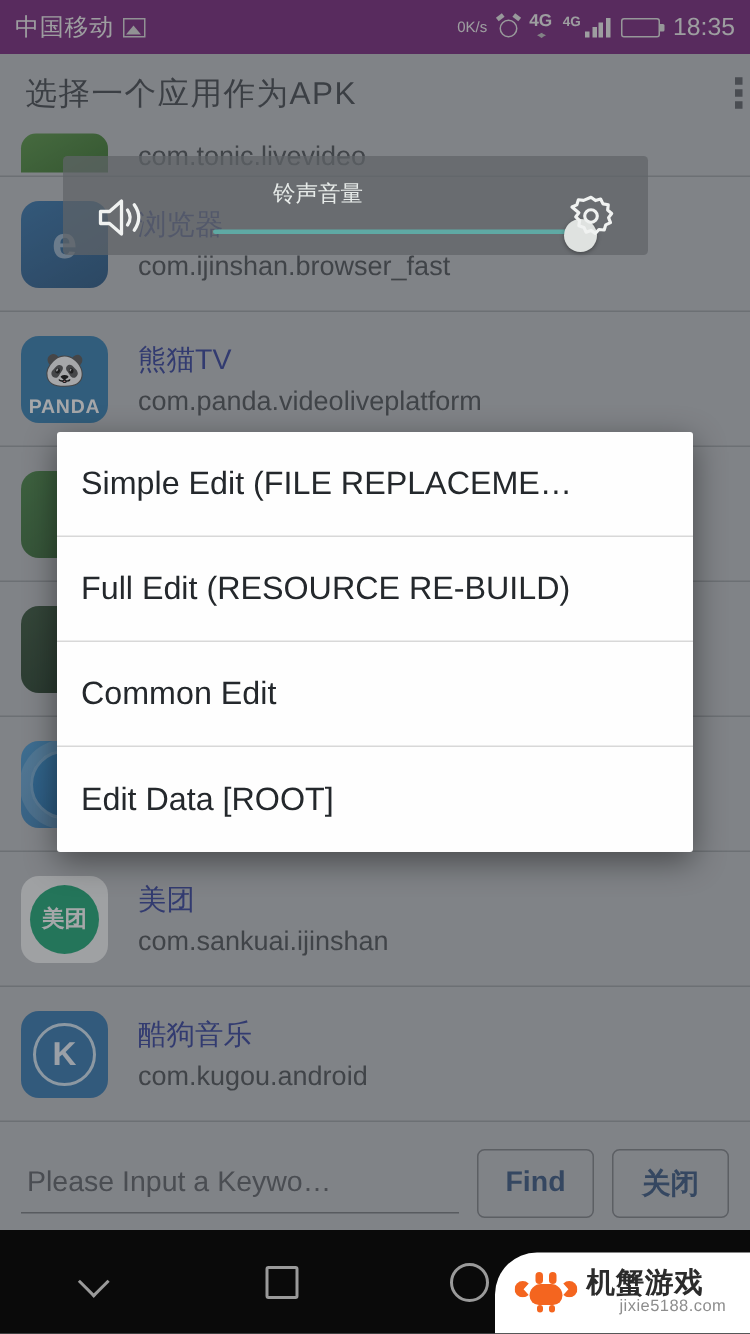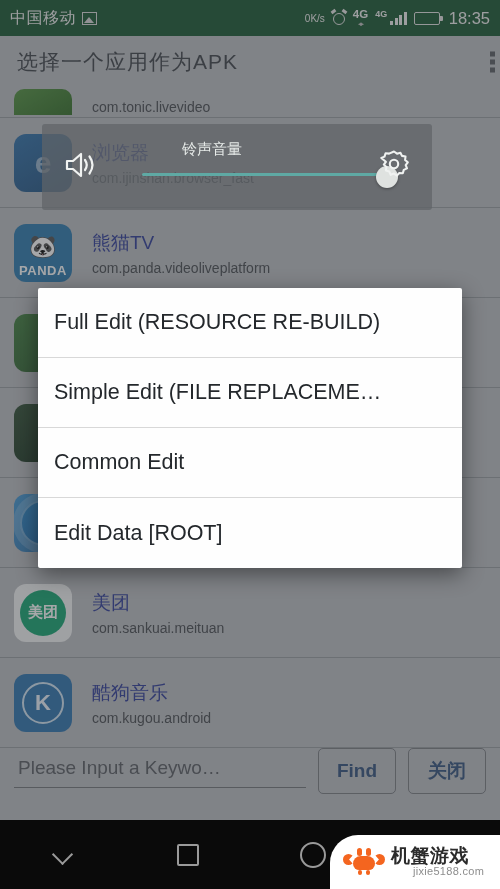--- a/index.html
+++ b/index.html
@@ -13,21 +13,21 @@
     position: relative;
     width: 500px; height: 889px;
     background: #b9bcc0;
     overflow: hidden;
   }
 
   
   .statusbar {
     position: absolute; top: 0; left: 0;
     width: 500px; height: 36px;
-    background: #14532d;
+    background: #701a75;
     display: flex; align-items: center;
     padding: 0 10px;
     color: #e8e8e8;
     text-align: right;
   }
   .sb-left { display: flex; align-items: center; gap: 6px; font-size: 16px; letter-spacing: .5px; }
   .sb-carrier { font-size: 16px; color: #efefef; }
   .sb-pic-icon {
     width: 15px; height: 13px; border: 1.6px solid #d8d8d8;
     position: relative; display: inline-block;
@@ -84,43 +84,43 @@
     display: flex; align-items: center; padding-left: 14px;
     border-bottom: 1px solid rgba(120,124,128,.55);
   }
   .appicon {
     width: 58px; height: 58px; border-radius: 12px; flex: 0 0 58px;
     display:flex; align-items:center; justify-content:center;
     font-size: 15px; font-weight: bold; color:#fff; overflow:hidden; position:relative;
   }
   .apptext { margin-left: 20px; display:flex; flex-direction:column; gap:4px; }
   .appname { font-size: 19px; color:#2a3896; }
-  .apppkg { font-size: 14px; color:#44484d; }
+  .apppkg { font-size: 18px; color:#44484d; }
 
   .ic-tonic { background: linear-gradient(150deg,#4e8f3c,#2f6b23); }
   .ic-browser { background: linear-gradient(150deg,#2c6ea8,#1e4f7d); }
   .ic-panda { background: #2877ac; }
   .ic-panda .pandaword { position:absolute; bottom:4px; left:0; right:0; text-align:center; font-size:13px; letter-spacing:.5px; }
   .ic-tv { background: linear-gradient(150deg,#3e7e3c,#2a5d2b); }
   .ic-dark { background: linear-gradient(150deg,#2e4d32,#16301c); }
   .ic-blue { background: linear-gradient(150deg,#2b8cd0,#1a66a6); }
   .ic-meituan { background:#f2f4f4; }
   .ic-meituan .circ { width:46px;height:46px;border-radius:50%;background:#10a36e;display:flex;align-items:center;justify-content:center;font-size:15px;color:#fff;}
   .ic-kugou { background:#2a72ad; }
   .ic-kugou .circ { width:42px;height:42px;border-radius:50%;border:2.5px solid #cfe3f3;display:flex;align-items:center;justify-content:center;font-size:22px;color:#eaf3fb;font-weight:bold;}
   .ic-rings::before{
     content:""; position:absolute; left:50%;top:50%;width:42px;height:42px;transform:translate(-50%,-50%);
     border-radius:50%; border:2px solid rgba(255,255,255,.35);
     box-shadow: 0 0 0 7px rgba(255,255,255,.18), 0 0 0 14px rgba(255,255,255,.1);
   }
 
   
   .bottombar {
-    position: absolute; left: 0; bottom: 79px; width: 500px; height: 62px;
-    display:flex; align-items:flex-start; padding: 0 14px; gap: 12px;
+    position: absolute; left: 0; bottom: 69px; width: 500px; height: 62px;
+    display:flex; align-items:center; padding: 0 14px; gap: 12px;
   }
   .searchinput {
     flex: 1 1 auto; height: 40px; border: none; border-bottom: 1.5px solid #6f7377;
     background: transparent; font-size: 19px; color:#4b5056; padding: 0 4px;
     font-family: "Liberation Sans", sans-serif;
   }
   .searchinput::placeholder { color:#55595f; }
   .btn {
     height: 46px; min-width: 78px; padding: 0 16px;
     border: 1px solid rgba(90,94,100,.7); border-radius: 5px;
@@ -129,24 +129,24 @@
     font-family: "Liberation Sans", sans-serif;
   }
 
   
   .scrim {
     position:absolute; inset:0 0 69px 0; background: rgba(60,64,68,.46); pointer-events:none;
   }
 
   
   .volpanel {
-    position:absolute; left:42px; top:104px; width: 390px; height: 86px;
+    position:absolute; left:42px; top:104px; width: 390px; height: 66px;
     background: rgba(96,100,104,.72);
     border-radius: 3px;
-    display:flex; align-items:center;margin-top:20px;
+    display:flex; align-items:center;
   }
   .vol-speaker { position:absolute; left:22px; top:26px; width:34px;height:30px; }
   .vol-label { position:absolute; left:140px; top:16px; font-size:15px; color:#e7ebe9; }
   .vol-track {
     position:absolute; left:100px; top:49px; width:250px; height:2.5px; background:#5fa9a4; border-radius:2px;
   }
   .vol-thumb {
     position:absolute; left:334px; top:42px; width:22px;height:22px;border-radius:50%;
     background:#dfe2e0; box-shadow:0 1px 3px rgba(0,0,0,.35);
   }
@@ -287,21 +287,21 @@
       <div class="appicon ic-blue ic-rings"></div>
       <div class="apptext"></div>
     </div>
 
     <div class="approw">
       <div class="appicon ic-meituan">
         <span class="circ">美团</span>
       </div>
       <div class="apptext">
         <div class="appname">美团</div>
-        <div class="apppkg">com.sankuai.meituan</div>
+        <div class="apppkg">com.sankuai.ijinshan</div>
       </div>
     </div>
 
     <div class="approw">
       <div class="appicon ic-kugou">
         <span class="circ">K</span>
       </div>
       <div class="apptext">
         <div class="appname">酷狗音乐</div>
         <div class="apppkg">com.kugou.android</div>
@@ -329,22 +329,22 @@
     <div class="vol-thumb"></div>
     <svg class="vol-gear" viewBox="0 0 32 32">
       <g fill="none" stroke="#f0f2f1" stroke-width="2.1" stroke-linejoin="round">
         <circle cx="16" cy="16" r="4.2"></circle>
         <path d="M16 3.5 l3 2.2 3.4-1 1.6 3.2 3.5.6-.4 3.5 2.7 2.3-2.1 2.8 1.3 3.3-3.2 1.5-1 3.4-3.5-.3-2.4 2.6-2.9-2-3.3 1.2-1.4-3.2-3.4-1.1.5-3.5-2.6-2.4 2.1-2.8L3.3 10l3.2-1.4L7.6 5.2l3.5.4z"></path>
       </g>
     </svg>
   </div>
 
   <div class="dialog">
+    <div class="dlg-item">Simple Edit (FILE REPLACEME…</div>
     <div class="dlg-item">Full Edit (RESOURCE RE-BUILD)</div>
-    <div class="dlg-item">Simple Edit (FILE REPLACEME…</div>
     <div class="dlg-item">Common Edit</div>
     <div class="dlg-item">Edit Data [ROOT]</div>
   </div>
 
   <div class="navbar">
     <div class="nav-btn">
         <span class="nav-chev"></span>
       </div>
     <div class="nav-btn">
         <span class="nav-square"></span>

